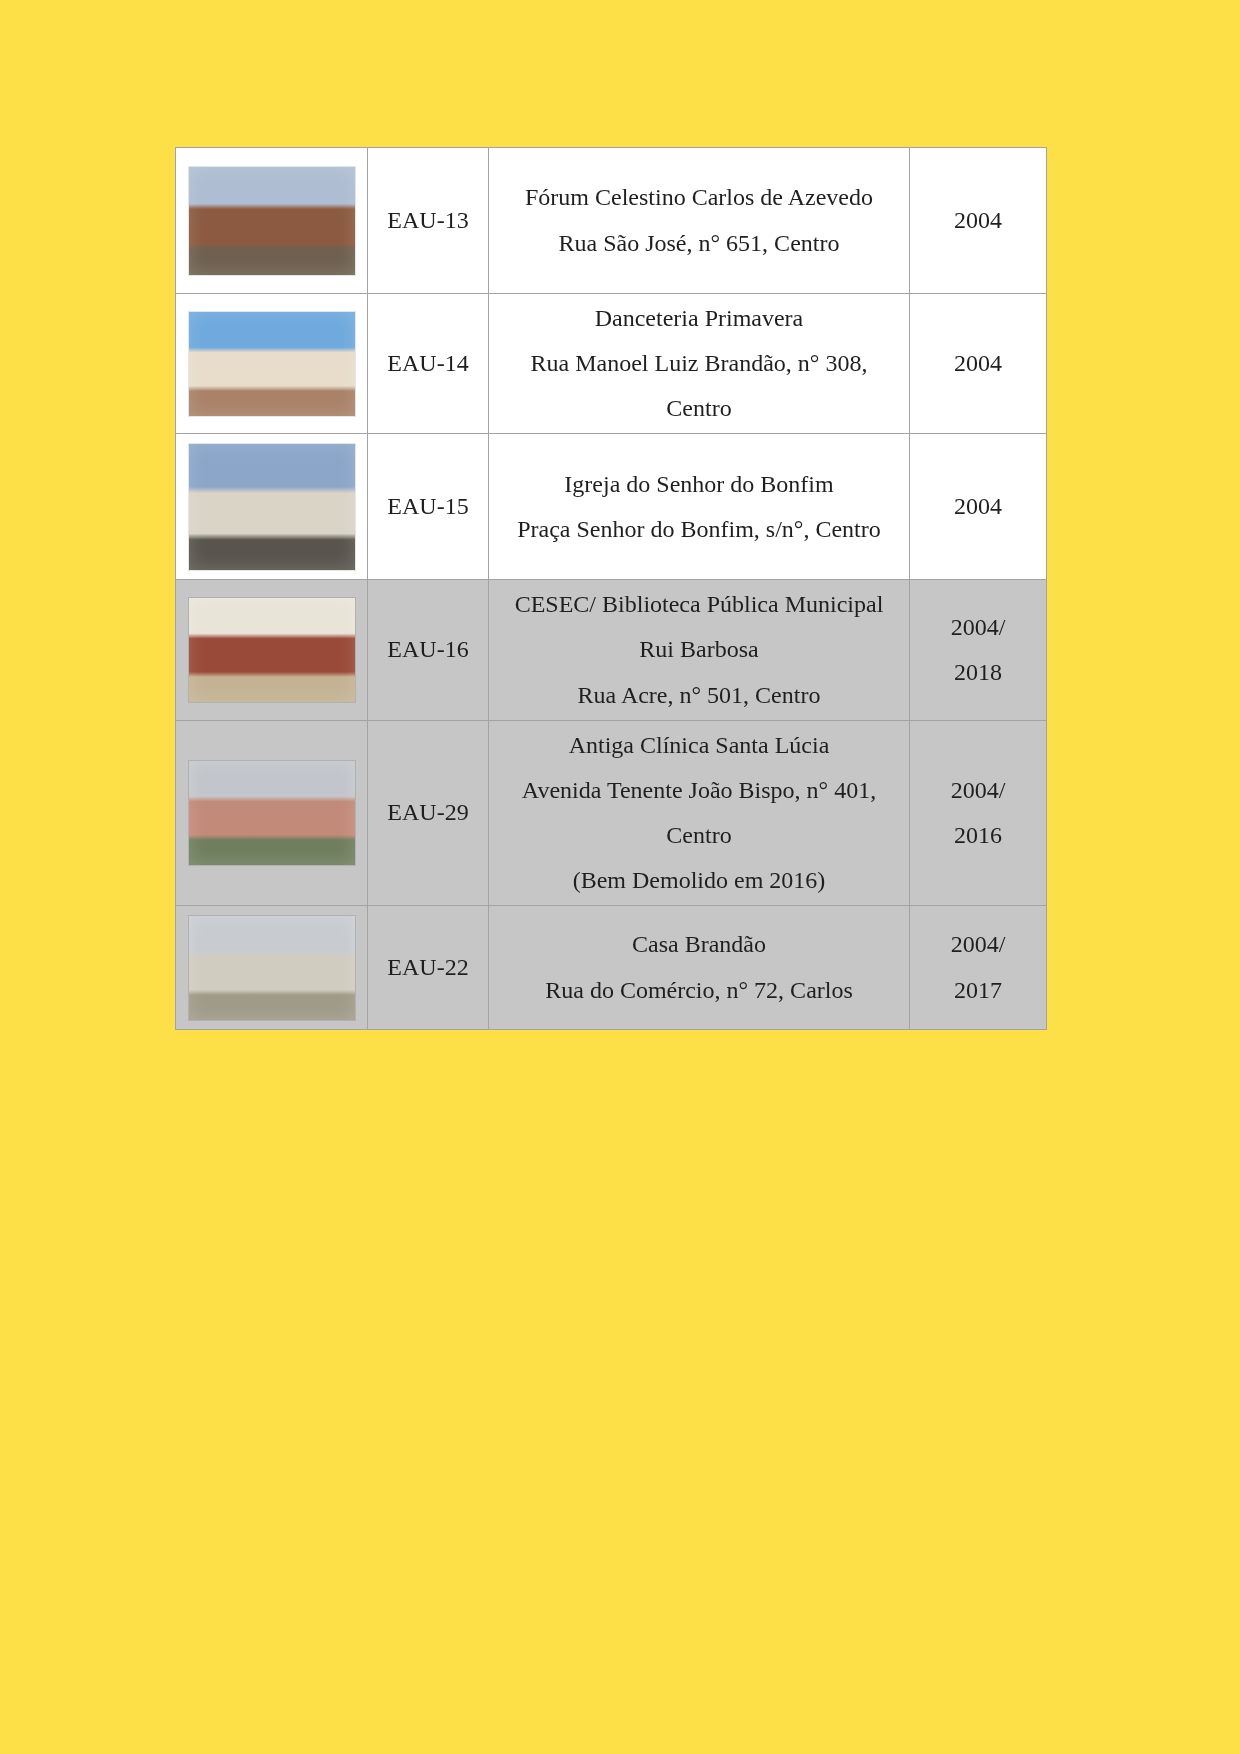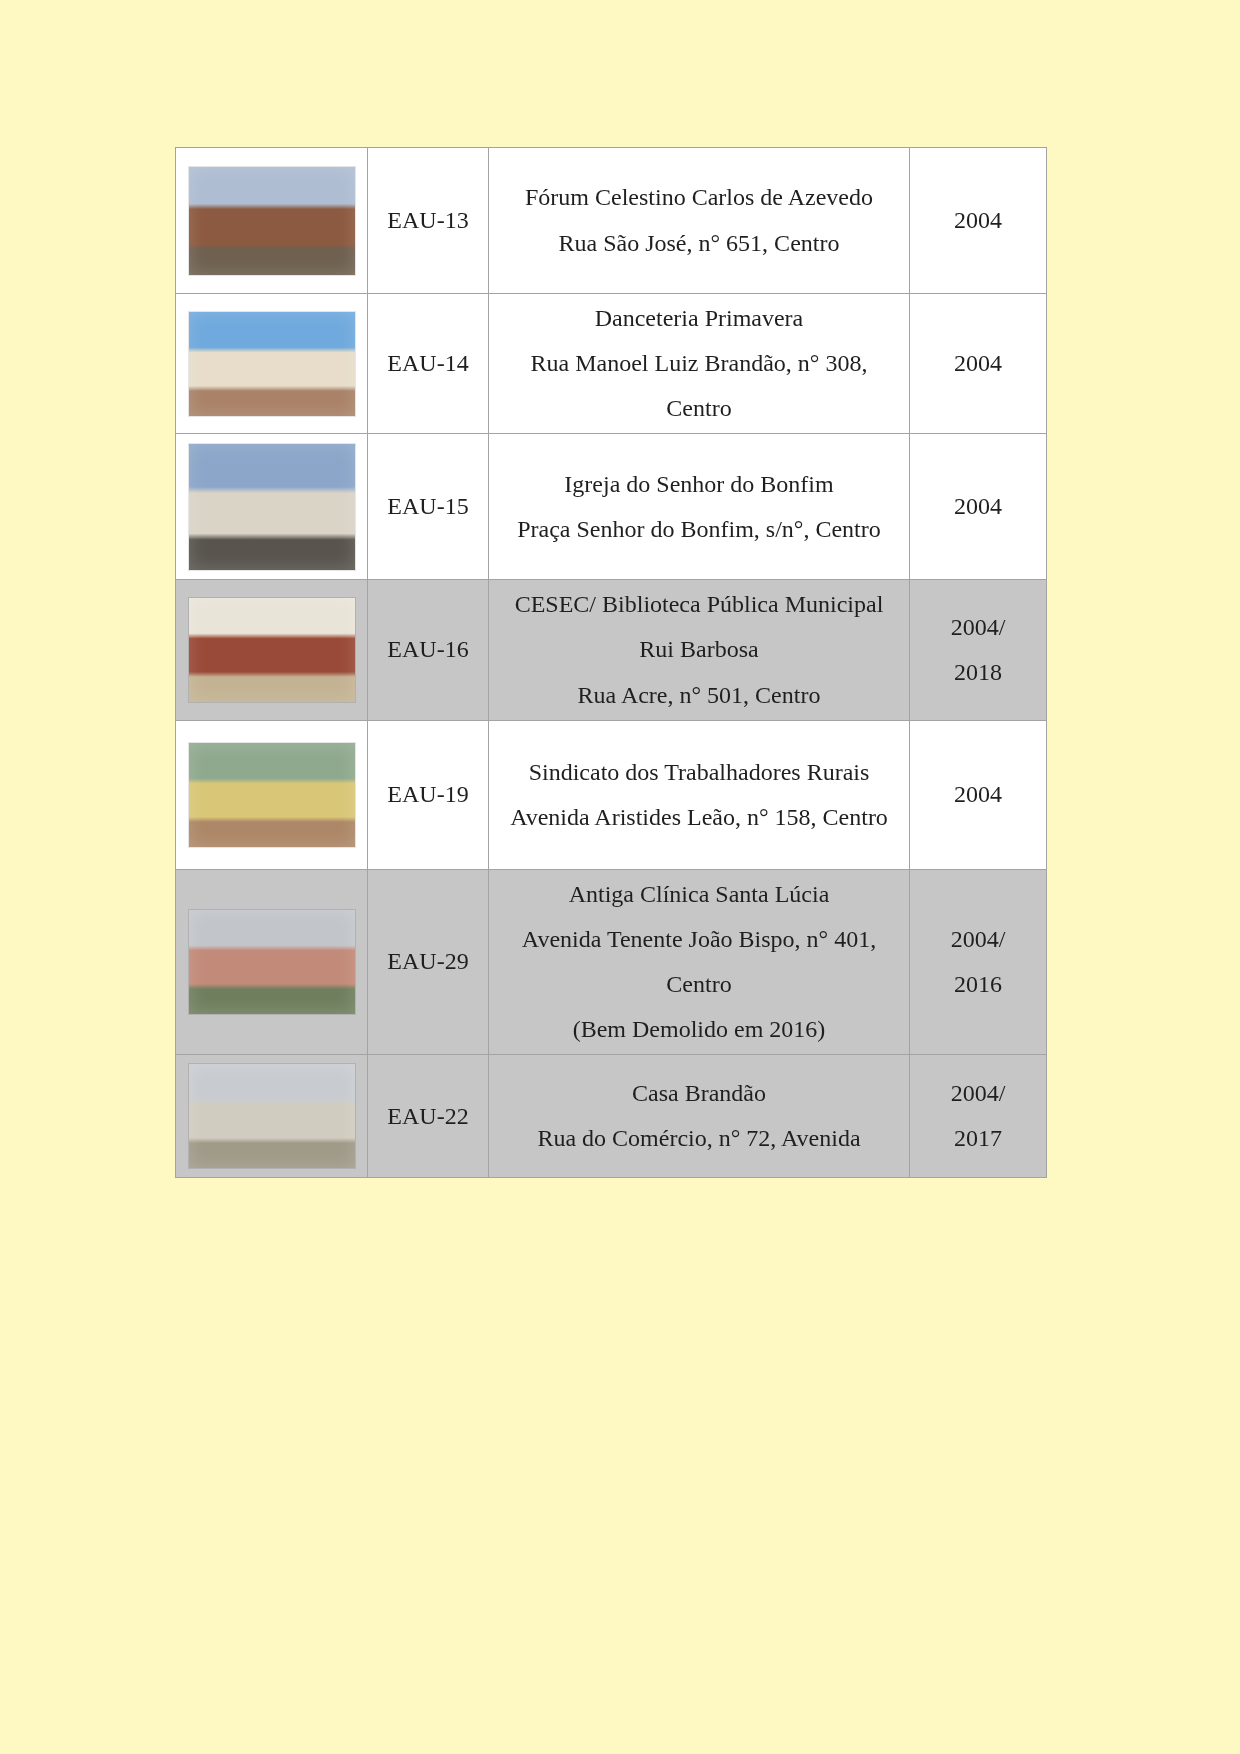--- a/index.html
+++ b/index.html
@@ -4,21 +4,21 @@
 <style>
   html, body {
     margin: 0;
     padding: 0;
     background: #ffffff;
   }
   .page {
     position: relative;
     width: 1240px;
     height: 1754px;
-    background: #fef9c3;
+    background: #fde047;
     font-family: "Liberation Serif", "DejaVu Serif", serif;
     color: #1f1f1f;
     overflow: hidden;
   }
   table.inventory {
     position: absolute;
     left: 175px;
     top: 147px;
     width: 871px;
     border-collapse: collapse;
@@ -112,46 +112,37 @@
         <td>
             <div class="photo" style="--sky: #e9e4d8; --building: #9a4a38; --ground: #c4b393;"></div>
           </td>
         <td class="code-cell">EAU-16</td>
         <td class="desc-cell">CESEC/ Biblioteca Pública Municipal
 Rui Barbosa
 Rua Acre, n° 501, Centro</td>
         <td class="year-cell">2004/
 2018</td>
       </tr>
-      <tr>
-        <td>
-            <div class="photo" style="--sky: #8fa98e; --building: #d9c777; --ground: #ad8767;"></div>
-          </td>
-        <td class="code-cell">EAU-19</td>
-        <td class="desc-cell">Sindicato dos Trabalhadores Rurais
-Avenida Aristides Leão, n° 158, Centro</td>
-        <td class="year-cell">2004</td>
-      </tr>
       <tr class="highlighted">
         <td>
             <div class="photo" style="--sky: #c2c6ca; --building: #c28a79; --ground: #6f7f5e;"></div>
           </td>
         <td class="code-cell">EAU-29</td>
         <td class="desc-cell">Antiga Clínica Santa Lúcia
 Avenida Tenente João Bispo, n° 401,
 Centro
 (Bem Demolido em 2016)</td>
         <td class="year-cell">2004/
 2016</td>
       </tr>
       <tr class="highlighted">
         <td>
             <div class="photo" style="--sky: #c8ccd0; --building: #d1ccc0; --ground: #a09a89;"></div>
           </td>
         <td class="code-cell">EAU-22</td>
         <td class="desc-cell">Casa Brandão
-Rua do Comércio, n° 72, Avenida</td>
+Rua do Comércio, n° 72, Carlos</td>
         <td class="year-cell">2004/
 2017</td>
       </tr>
     </tbody>
   </table>
 </div>
 
 </body></html>

